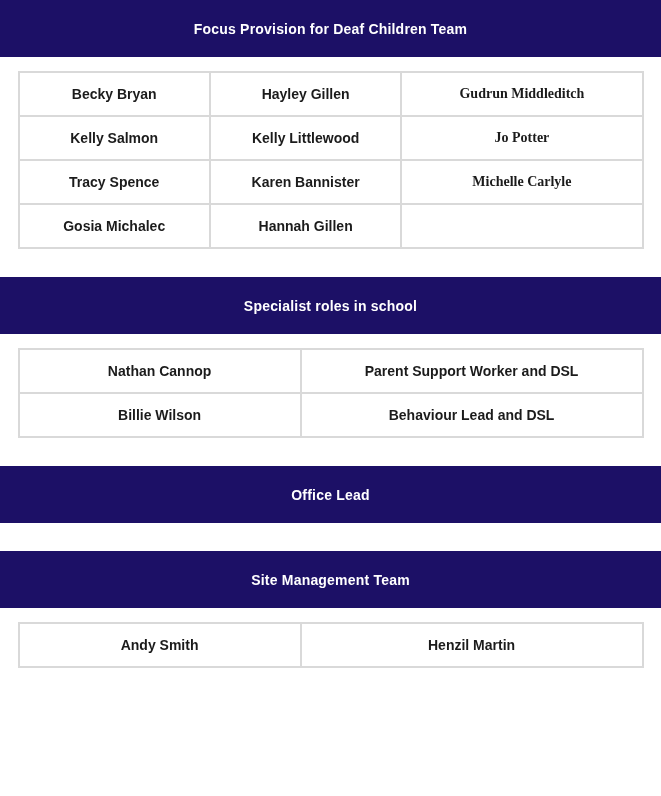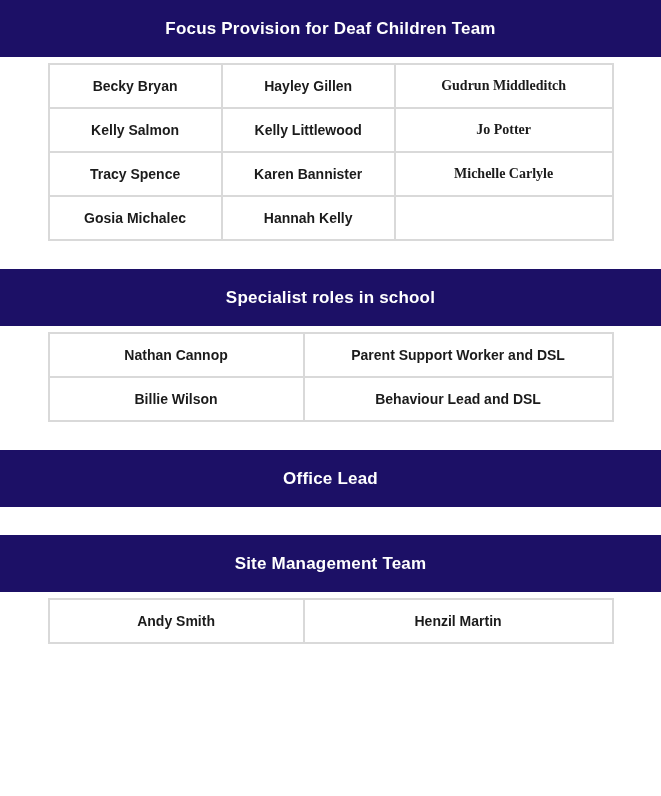--- a/index.html
+++ b/index.html
@@ -20,28 +20,28 @@
     display: flex;
     align-items: center;
     justify-content: center;
   }
   .team-section:first-child .band {
     margin-top: 0;
   }
   .band-title {
     margin: 0;
     color: #ffffff;
-    font-size: 17px;
+    font-size: 14px;
     font-weight: bold;
     letter-spacing: 0.2px;
     text-align: center;
   }
   .team-table {
-    width: 566px;
-    margin: 6px auto 0 auto;
+    width: 626px;
+    margin: 14px auto 0 auto;
     border-collapse: collapse;
     table-layout: fixed;
   }
   .team-table td {
     border: 2px solid #d9d9d9;
     height: 42px;
     padding: 0 6px;
     text-align: center;
     vertical-align: middle;
     font-size: 14px;
@@ -74,21 +74,21 @@
             <td>Kelly Littlewood</td>
             <td>Jo Potter</td>
           </tr>
           <tr>
             <td>Tracy Spence</td>
             <td>Karen Bannister</td>
             <td>Michelle Carlyle</td>
           </tr>
           <tr>
             <td>Gosia Michalec</td>
-            <td>Hannah Kelly</td>
+            <td>Hannah Gillen</td>
             <td></td>
           </tr>
         </tbody>
     </table>
   </section>
 
   <section class="team-section">
     <header class="band">
       <h2 class="band-title">Specialist roles in school</h2>
     </header>

